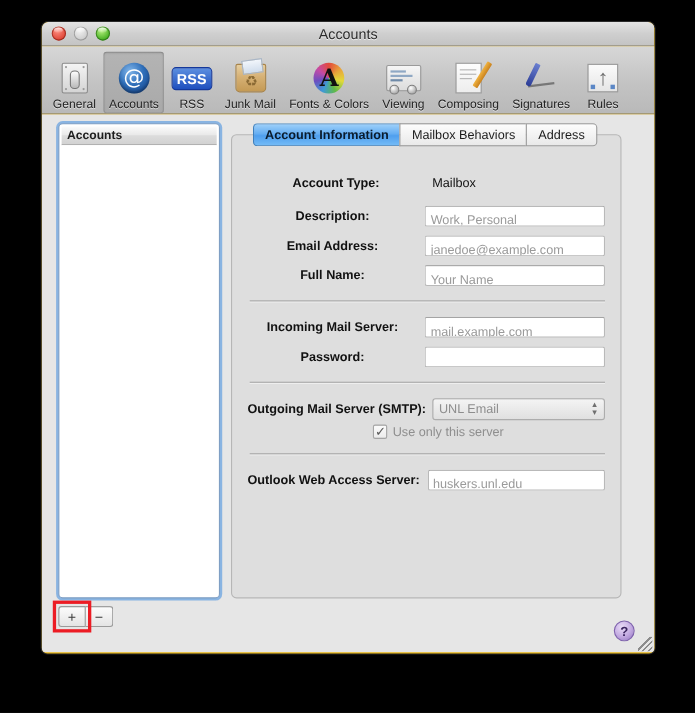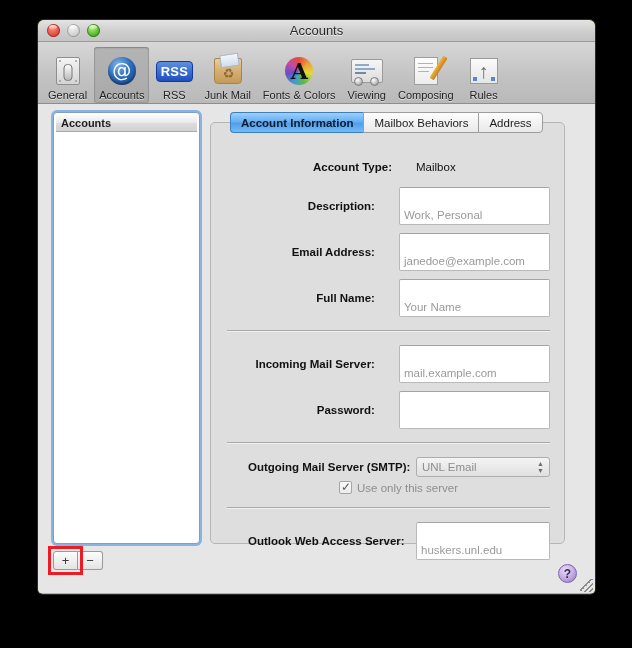--- a/index.html
+++ b/index.html
@@ -298,35 +298,34 @@
   }
 
   
   #form { position: absolute; left: 0; top: 38px; width: 100%; padding: 0 14px; }
   .row {
     display: flex; align-items: center;
     margin-bottom: 8px;
     font-size: 11.5px;
   }
   .row .lbl {
-    width: 168px; text-align: right; padding-right: 24px;
+    width: 168px; text-align: center; padding-right: 7px;
     color: #111; font-weight: bold;
     white-space: nowrap;
-    margin-left: 23px;
   }
   .row .val { color: #111; }
   .field {
     width: 170px; height: 19px;
     background: #fff;
     border: 1px solid #b9b9b9;
     border-top-color: #a4a4a4;
     border-radius: 2px;
     font-size: 11.5px;
     line-height: 18px;
-    padding: 18px 4px;
+    padding: 4px 4px;
     color: #9a9a9a;
     overflow: hidden; white-space: nowrap;
   }
   .hr {
     height: 1px; background: #a9a9a9;
     margin: 13px 0 14px 2px;
     box-shadow: 0 1px 0 #f0f0f0;
   }
   .popup {
     width: 170px; height: 20px;
@@ -456,20 +455,26 @@
       <div class="tb-icon">
         <div class="ico-composing">
             <i></i>
             <i></i>
             <i></i>
           </div>
       </div>
       <div class="tb-label">Composing</div>
     </div>
 
+    <div class="tb-item">
+      <div class="tb-icon">
+        <div class="ico-signatures"></div>
+      </div>
+      <div class="tb-label">Signatures</div>
+    </div>
 
     <div class="tb-item">
       <div class="tb-icon">
         <div class="ico-rules">
             <i></i>
             <i></i>
           </div>
       </div>
       <div class="tb-label">Rules</div>
     </div>

